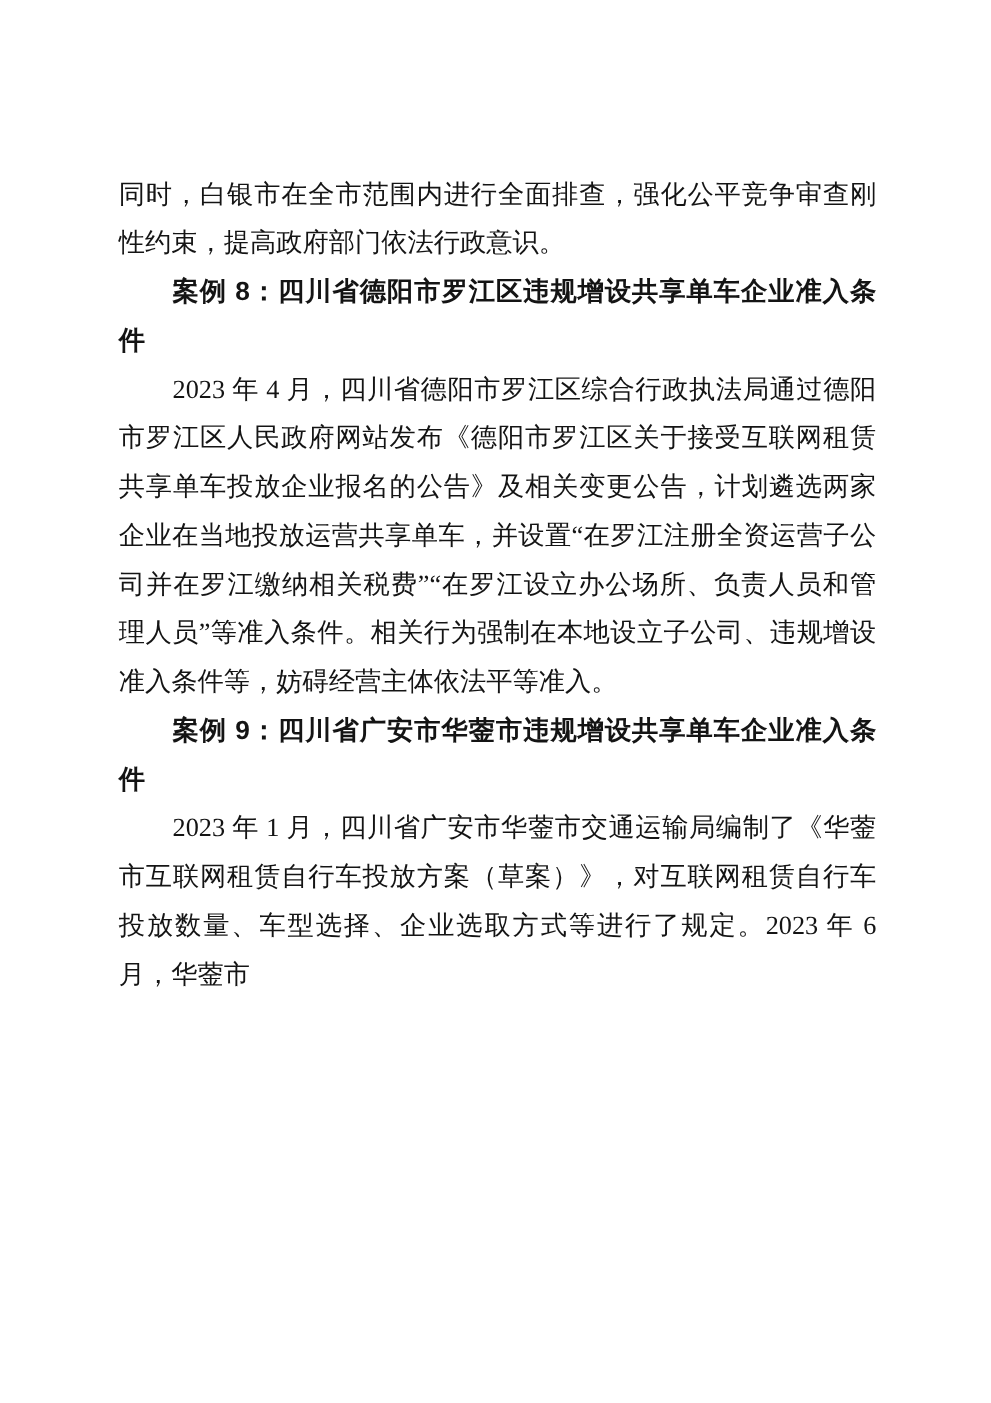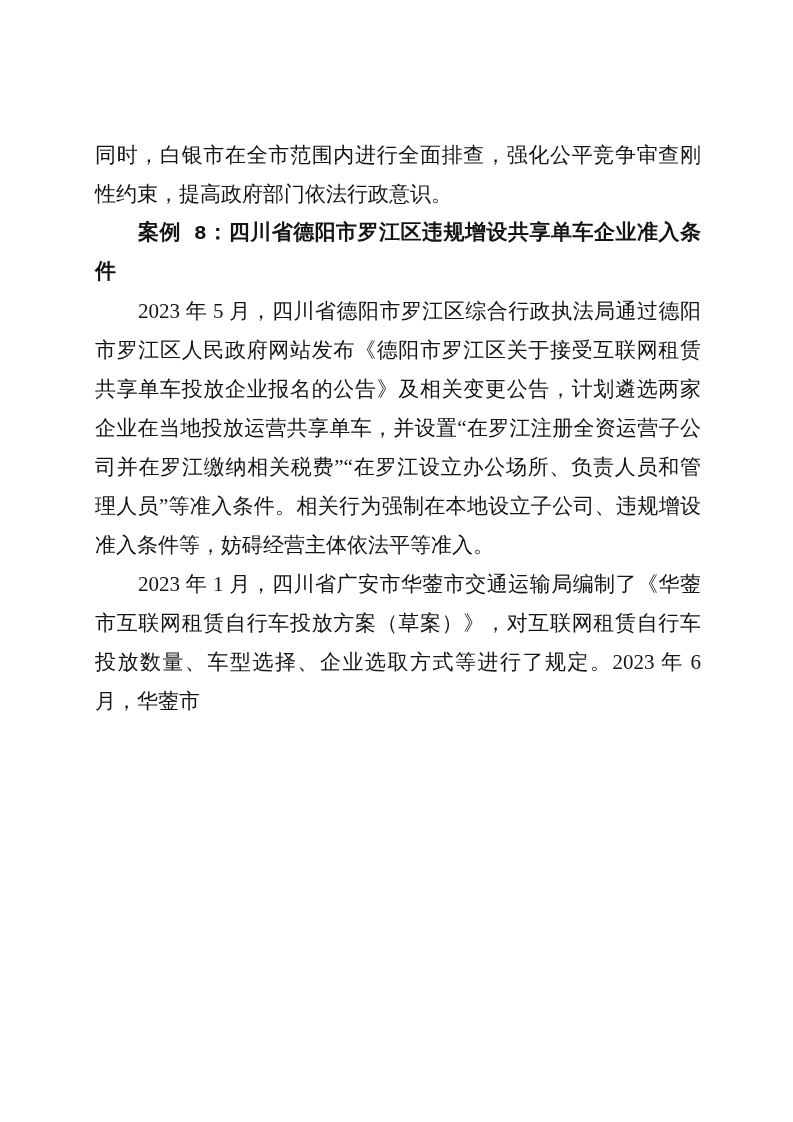--- a/index.html
+++ b/index.html
@@ -31,38 +31,39 @@
     padding: 0;
     font-size: 21px;
     line-height: 39px;
   }
   .indent {
     text-indent: 43px;
   }
   .case-heading {
     font-weight: 700;
     text-indent: 43px;
-    font-family: Liberation Mono, monospace;
+    font-family: Liberation Sans, sans-serif;
   }
   .inline-label {
     font-weight: 700;
     font-family: "Liberation Sans", sans-serif;
   }
 </style>
 </head>
 <body>
 
 <div class="page">
   <div class="content">
 
     <p class="body-para">同时，白银市在全市范围内进行全面排查，强化公平竞争审查刚性约束，提高政府部门依法行政意识。</p>
 
     <h2 class="case-heading">案例 8：四川省德阳市罗江区违规增设共享单车企业准入条件</h2>
 
-    <p class="body-para indent">2023 年 5 月，四川省德阳市罗江区综合行政执法局通过德阳市罗江区人民政府网站发布《德阳市罗江区关于接受互联网租赁共享单车投放企业报名的公告》及相关变更公告，计划遴选两家企业在当地投放运营共享单车，并设置“在罗江注册全资运营子公司并在罗江缴纳相关税费”“在罗江设立办公场所、负责人员和管理人员”等准入条件。相关行为强制在本地设立子公司、违规增设准入条件等，妨碍经营主体依法平等准入。</p>
+    <p class="body-para indent">2023 年 4 月，四川省德阳市罗江区综合行政执法局通过德阳市罗江区人民政府网站发布《德阳市罗江区关于接受互联网租赁共享单车投放企业报名的公告》及相关变更公告，计划遴选两家企业在当地投放运营共享单车，并设置“在罗江注册全资运营子公司并在罗江缴纳相关税费”“在罗江设立办公场所、负责人员和管理人员”等准入条件。相关行为强制在本地设立子公司、违规增设准入条件等，妨碍经营主体依法平等准入。</p>
 
 
 
+    <h2 class="case-heading">案例 9：四川省广安市华蓥市违规增设共享单车企业准入条件</h2>
 
     <p class="body-para indent">2023 年 1 月，四川省广安市华蓥市交通运输局编制了《华蓥市互联网租赁自行车投放方案（草案）》，对互联网租赁自行车投放数量、车型选择、企业选取方式等进行了规定。2023 年 6 月，华蓥市</p>
 
   </div>
 </div>
 
 </body></html>

